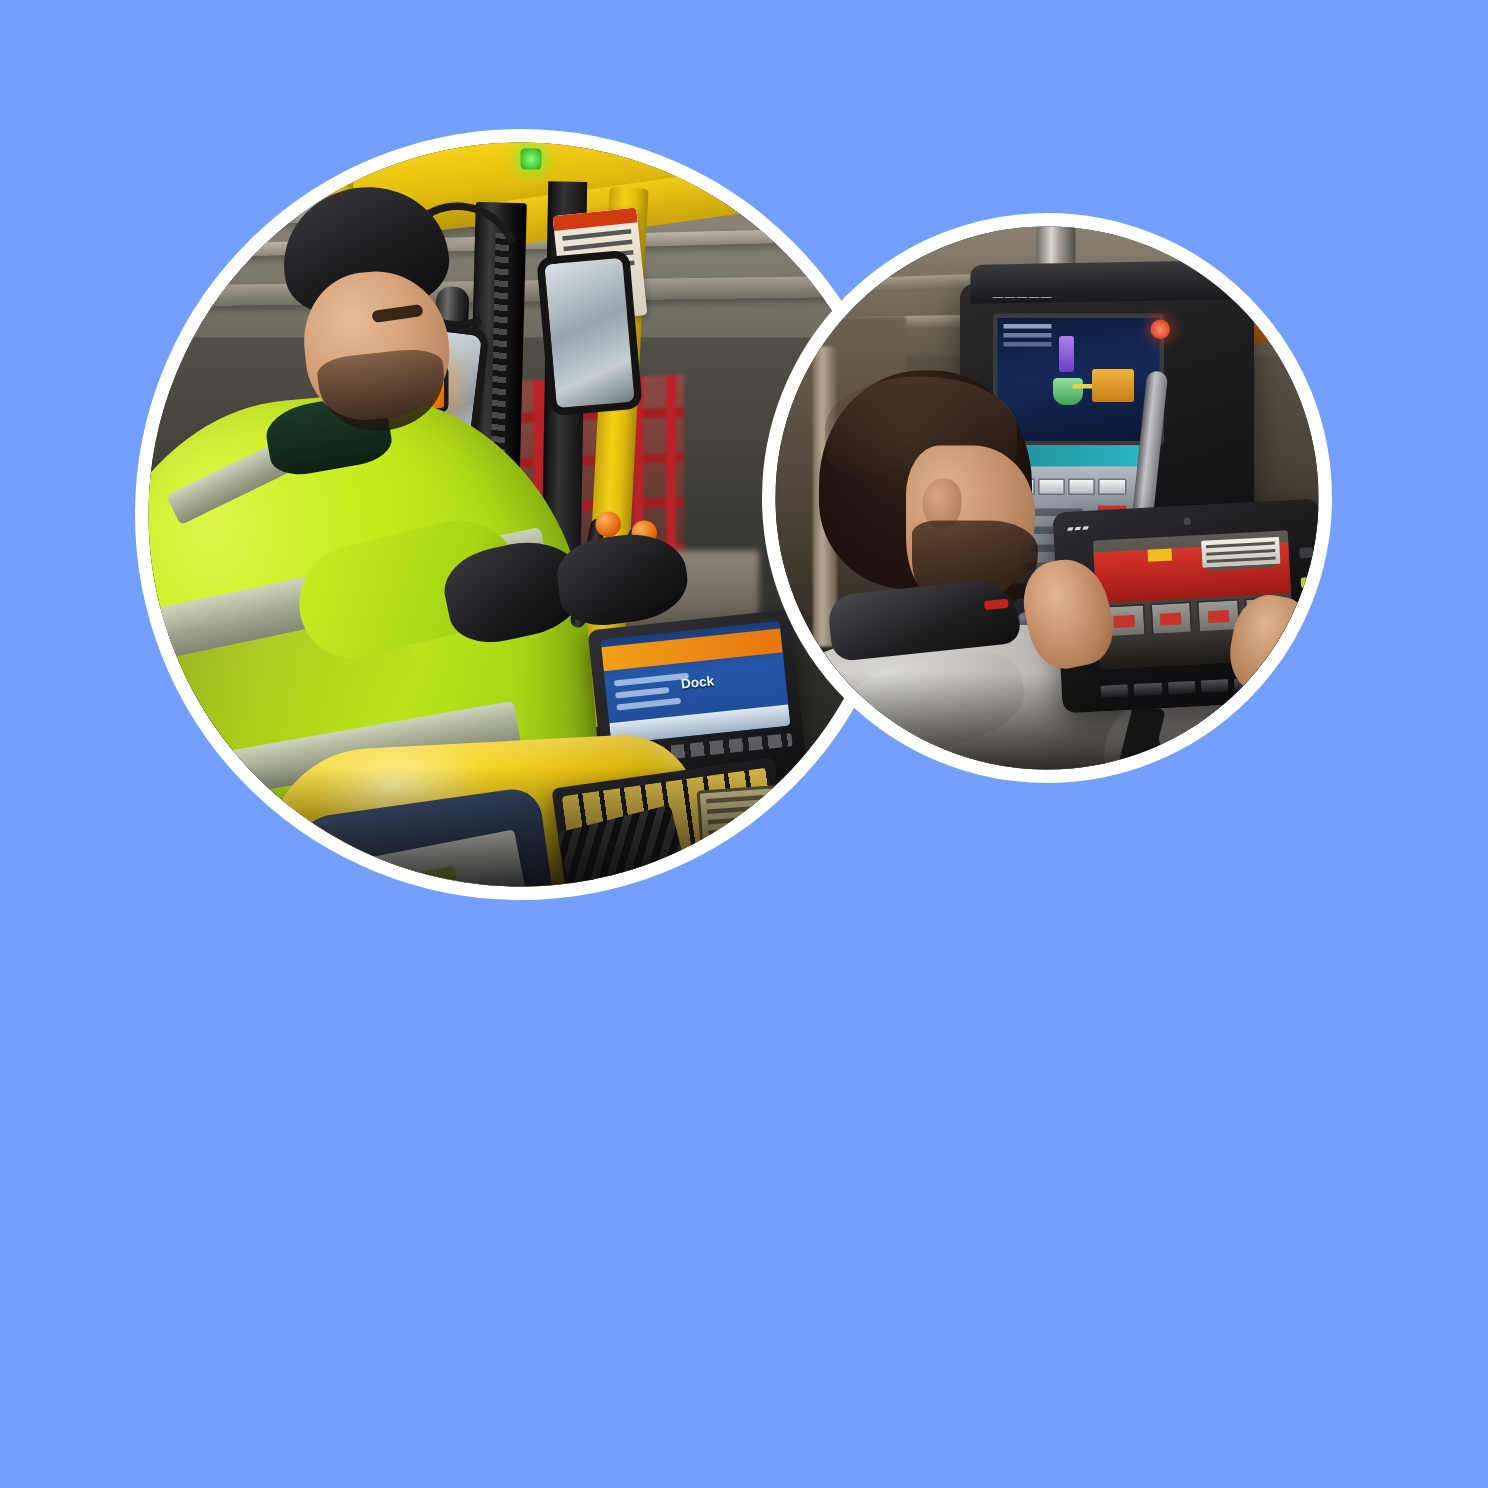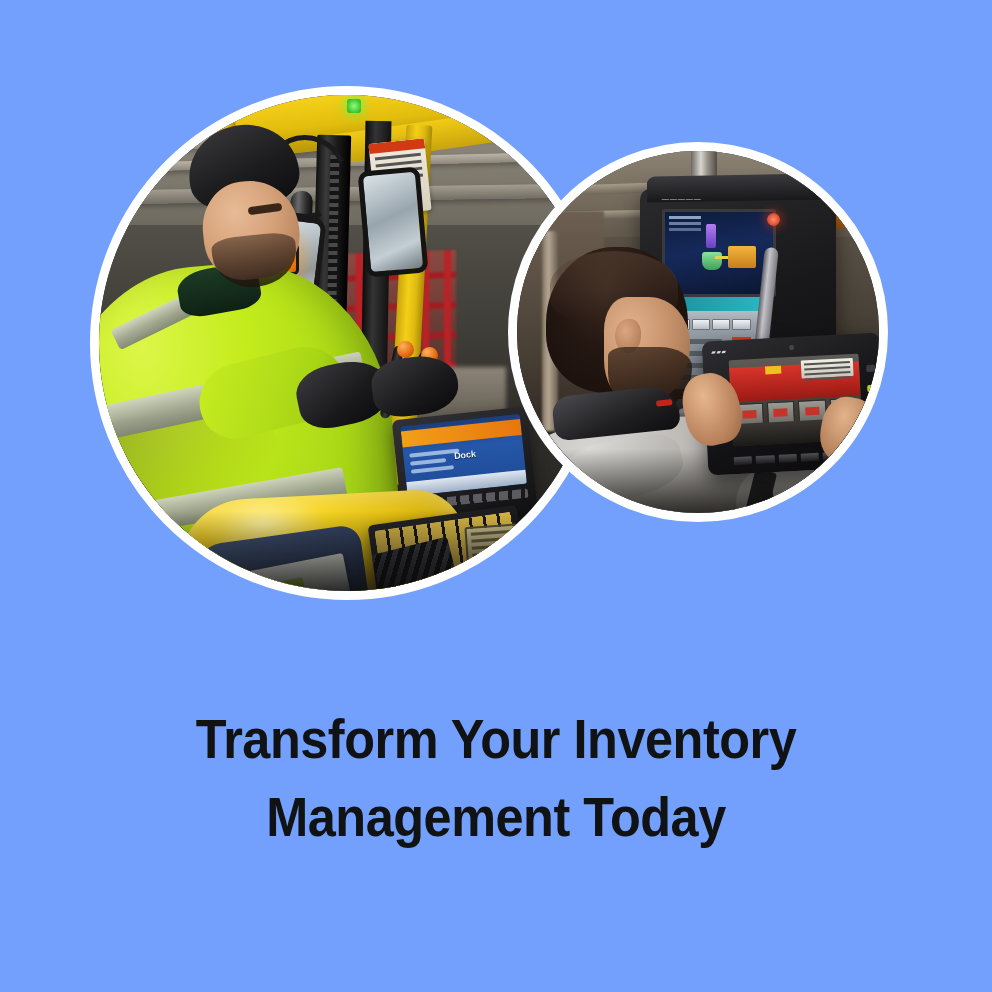--- a/index.html
+++ b/index.html
@@ -1136,20 +1136,14 @@
         <div class="tc-neckband">
           <div class="nb-red"></div>
         </div>
 
         <div class="tc-darkbase"></div>
       </div>
     </div>
 
   </div>
 
-  <div class="headline-block">
-    <h1 class="headline">
-      <span class="hl-line">Transform Your Inventory</span>
-      <span class="hl-line">Management Today</span>
-    </h1>
-  </div>
 
 </div>
 
 </body></html>

